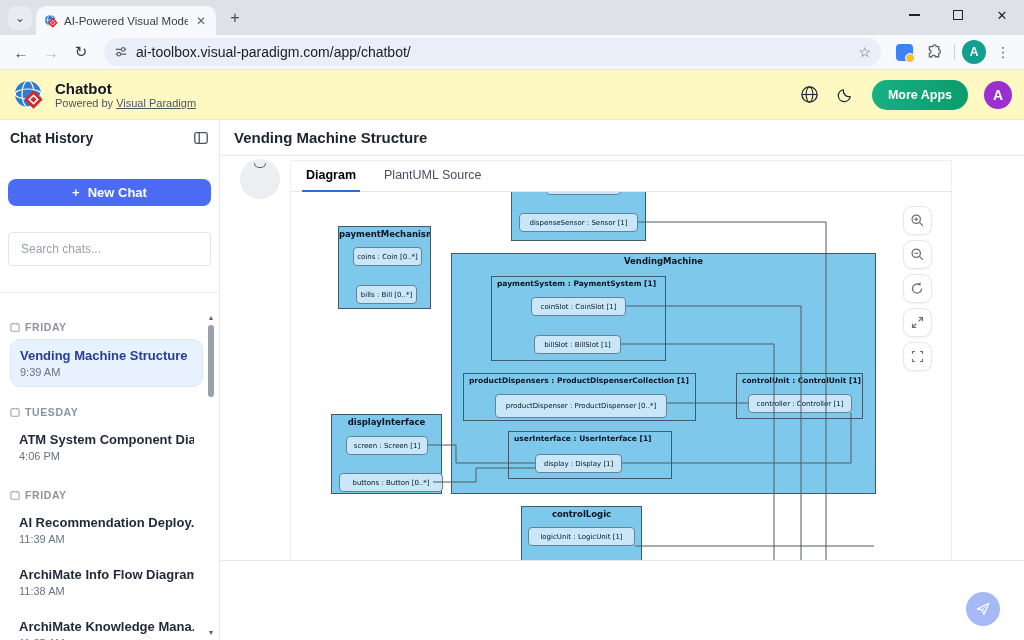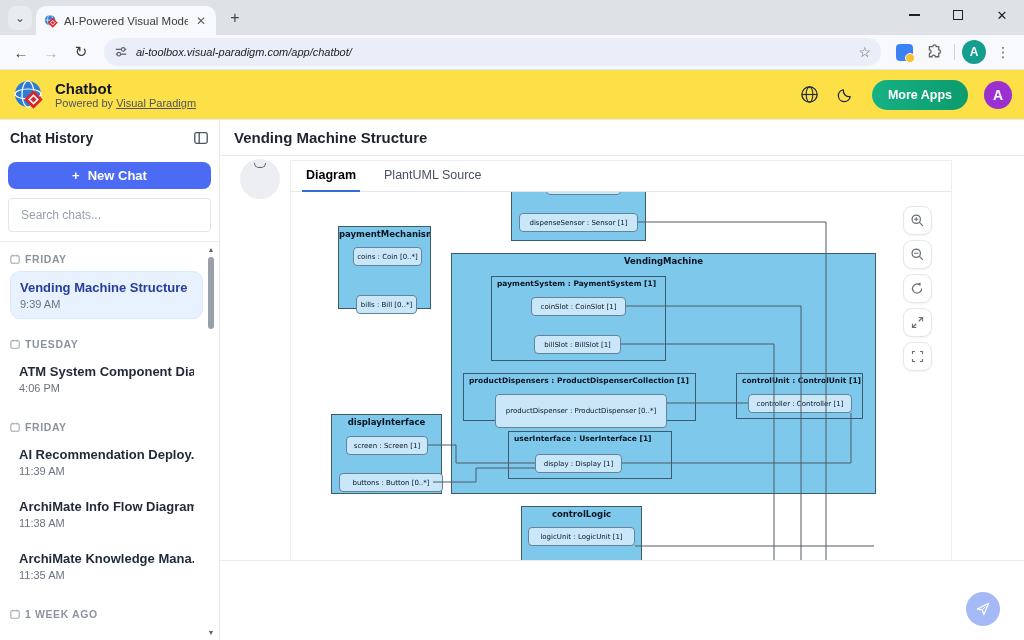--- a/index.html
+++ b/index.html
@@ -15,43 +15,43 @@
   .win-controls { margin-left:auto; display:flex; align-self:flex-start; }
   .win-btn { width:44px; height:30px; display:flex; align-items:center; justify-content:center; color:#202124; }
   .min-glyph { width:11px; height:1.5px; background:#202124; }
   .max-glyph { width:10px; height:10px; border:1.4px solid #202124; }
   .close-glyph { font-size:13px; }
 
   .toolbar { height:35px; background:#F7F9FC; display:flex; align-items:center; padding:0 8px; gap:4px; border-bottom:1px solid #E3E6EA; }
   .nav-ic { width:26px; height:26px; display:flex; align-items:center; justify-content:center; font-size:15px; color:#3c4043; }
   .nav-ic.disabled { color:#AEB3BA; }
   .omnibox { flex:1; height:28px; background:#E9EEF9; border-radius:14px; display:flex; align-items:center; padding:0 10px; gap:8px; margin:0 6px; }
-  .omni-url { flex:1; font-size:11px; color:#202124; white-space:nowrap; overflow:hidden;font-style:italic; }
+  .omni-url { flex:1; font-size:14px; color:#202124; white-space:nowrap; overflow:hidden; }
   .omni-star { font-size:14px; color:#5F6368; }
   .ext-color { width:17px; height:17px; border-radius:4px; background:#3B82F6; position:relative; }
   .ext-color::after { content:""; position:absolute; right:-2px; bottom:-2px; width:8px; height:8px; border-radius:50%; background:#FBC02D; border:1.5px solid #F7F9FC; }
   .tb-ic { width:26px; height:26px; display:flex; align-items:center; justify-content:center; color:#5F6368; }
   .tb-sep { width:1px; height:16px; background:#C6D3EC; margin:0 3px; }
   .tb-avatar { width:24px; height:24px; border-radius:50%; background:#149E90; color:#fff; font-size:12px; font-weight:bold; display:flex; align-items:center; justify-content:center; }
   .kebab { font-size:14px; color:#5F6368; }
 
   
-  .appheader { height:50px; background:#fde047; border-bottom:1px solid #E7E9ED; display:flex; padding:0 12px; }
+  .appheader { height:50px; background:#fef9c3; border-bottom:1px solid #E7E9ED; display:flex; padding:0 12px; }
   .brand { display:flex; align-items:center; gap:9px; }
   .brand-text .t1 { font-size:15px; font-weight:bold; color:#111827; }
   .brand-text .t2 { font-size:11px; color:#4B5563; }
   .brand-text .t2 .lnk { text-decoration:underline; }
   .hdr-right { margin-left:auto; display:flex; align-items:center; gap:16px; }
   .hdr-ic { width:20px; height:20px; display:flex; align-items:center; justify-content:center; color:#1f2937; }
   .more-apps { height:30px; padding:0 16px; border-radius:16px; background:linear-gradient(90deg,#16B184,#0C9B6C); color:#fff; font-size:12.5px; font-weight:bold; display:flex; align-items:center; border:none; }
   .hdr-avatar { width:28px; height:28px; border-radius:50%; background:#9B2FD0; color:#fff; font-weight:bold; font-size:14px; display:flex; align-items:center; justify-content:center; }
 
   
   .workspace { display:flex; height:520px; }
-  .sidebar { width:220px; border-right:1px solid #E5E7EB; display:flex; flex-direction:column; position:relative; }
+  .sidebar { width:220px; border-right:1px solid #E5E7EB; display:flex; flex-direction:column; position:relative;gap:17px; }
   .sb-head { height:36px; display:flex; align-items:center; justify-content:space-between; padding:0 10px; }
   .sb-head .cap { font-size:14px; font-weight:bold; color:#1F2430; }
   .newchat { margin:6px 8px 0 8px; height:27px; border-radius:8px; background:#4C6BF5; color:#fff; font-size:13px; font-weight:bold; display:flex; align-items:center; justify-content:center; gap:8px; border:none; }
   .search { margin:9px 8px 0 8px; height:28px; border-radius:4px; border:1px solid #E2E5EA; font-size:12px; color:#374151; padding:16px 12px; outline:none; }
   .search::placeholder { color:#9AA1AC; }
   .sb-div { height:1px; background:#EEF0F3; margin-top:9px; }
   .chat-list { flex:1; position:relative; padding:0 16px 0 10px; overflow:hidden; }
   .grp { display:flex; align-items:center; gap:5px; font-size:10.5px; font-weight:bold; letter-spacing:.6px; color:#8D939E; }
   .grp.m1 { margin-top:11px; }
   .grp.m2 { margin-top:19px; }
@@ -273,36 +273,36 @@
         <div class="viewport">
 
           <div class="dnode" style="left:220px;top:-10px;width:135px;height:59px"></div>
           <div class="dpart" style="left:255px;top:-12px;width:75px;height:15px"></div>
           <div class="dpart" style="left:228px;top:21px;width:119px;height:19px">dispenseSensor : Sensor [1]</div>
 
           <div class="dnode" style="left:47px;top:34px;width:93px;height:83px">
             <div class="dt">paymentMechanism</div>
           </div>
           <div class="dpart" style="left:62px;top:55px;width:69px;height:19px">coins : Coin [0..*]</div>
-          <div class="dpart" style="left:65px;top:103px;width:61px;height:19px">bills : Bill [0..*]</div>
+          <div class="dpart" style="left:65px;top:93px;width:61px;height:19px">bills : Bill [0..*]</div>
 
           <div class="dnode" style="left:160px;top:61px;width:425px;height:241px">
             <div class="dt">VendingMachine</div>
           </div>
 
           <div class="dnode" style="left:200px;top:84px;width:175px;height:85px">
             <div class="dt left">paymentSystem : PaymentSystem [1]</div>
           </div>
           <div class="dpart" style="left:240px;top:105px;width:95px;height:19px">coinSlot : CoinSlot [1]</div>
           <div class="dpart" style="left:243px;top:143px;width:87px;height:19px">billSlot : BillSlot [1]</div>
 
           <div class="dnode" style="left:172px;top:181px;width:233px;height:48px">
             <div class="dt left">productDispensers : ProductDispenserCollection [1]</div>
           </div>
-          <div class="dpart" style="left:204px;top:202px;width:172px;height:34px">productDispenser : ProductDispenser [0..*]</div>
+          <div class="dpart" style="left:204px;top:202px;width:172px;height:24px">productDispenser : ProductDispenser [0..*]</div>
 
           <div class="dnode" style="left:445px;top:181px;width:127px;height:46px">
             <div class="dt left">controlUnit : ControlUnit [1]</div>
           </div>
           <div class="dpart" style="left:457px;top:202px;width:104px;height:19px">controller : Controller [1]</div>
 
           <div class="dnode" style="left:217px;top:239px;width:164px;height:48px">
             <div class="dt left">userInterface : UserInterface [1]</div>
           </div>
           <div class="dpart" style="left:244px;top:262px;width:87px;height:19px">display : Display [1]</div>

